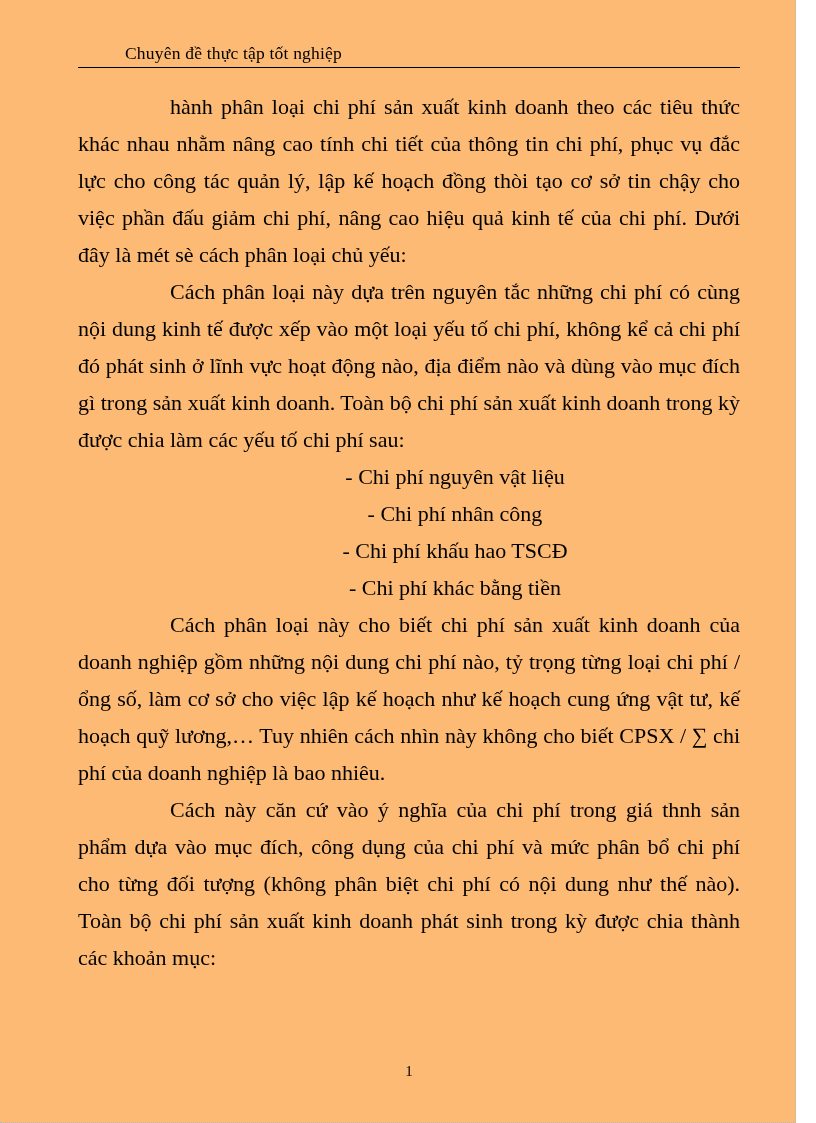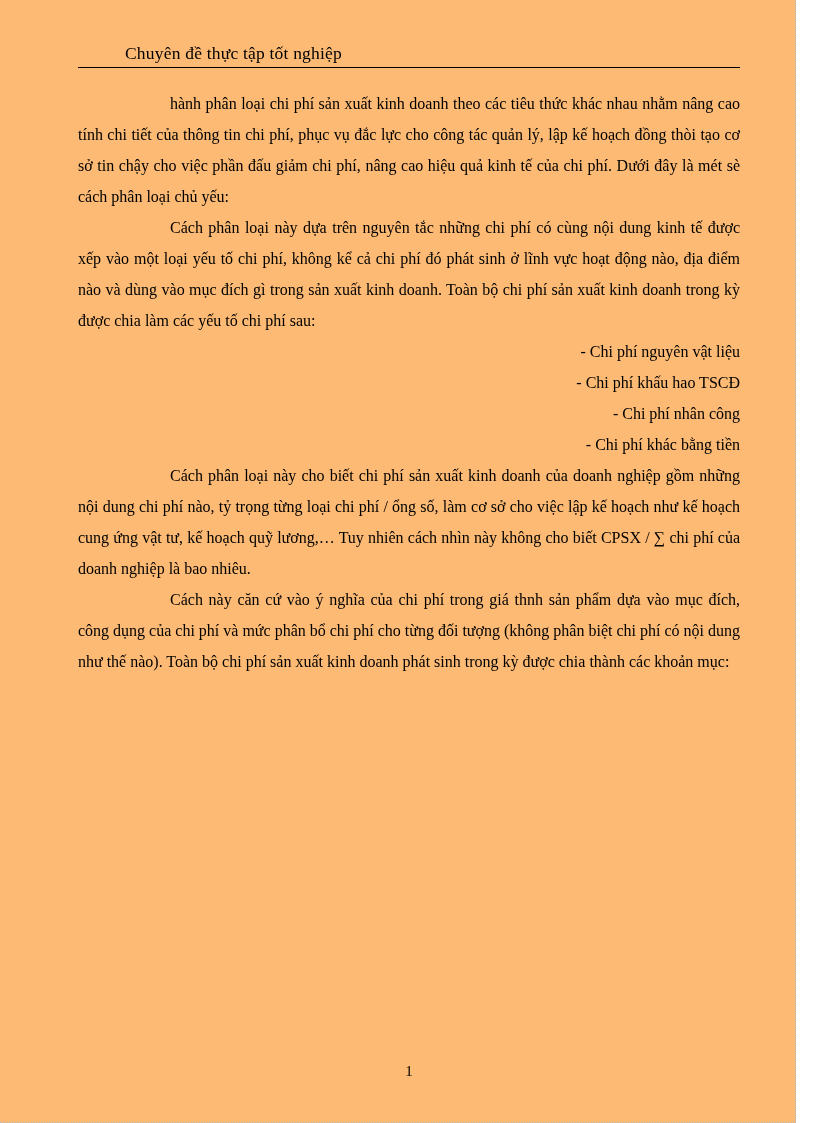--- a/index.html
+++ b/index.html
@@ -35,30 +35,30 @@
     border-bottom: 1.7px solid #000000;
     height: 0;
   }
   .content {
     position: absolute;
     top: 88px;
     left: 78px;
     width: 662px;
   }
   p.para {
-    font-size: 16px;
-    line-height: 31px;
+    font-size: 22px;
+    line-height: 37px;
     text-align: justify;
     text-indent: 92px;
   }
   p.italic {
     font-style: italic;
   }
   p.list {
-    text-align: right;
+    text-align: center;
   }
   .footer {
     position: absolute;
     bottom: 42px;
     left: 78px;
     width: 662px;
     text-align: center;
     font-size: 15px;
   }
 </style>
@@ -73,23 +73,23 @@
   </div>
 
   <div class="content">
     <p class="para">hành phân loại chi phí sản xuất kinh doanh theo các tiêu thức khác nhau nhằm nâng cao tính chi tiết của thông tin chi phí, phục vụ đắc lực cho công tác quản lý, lập kế hoạch đồng thòi tạo cơ sở tin chậy cho việc phần đấu giảm chi phí, nâng cao hiệu quả kinh tế của chi phí. Dưới đây là mét sè cách phân loại chủ yếu:</p>
 
 
     <p class="para">Cách phân loại này dựa trên nguyên tắc những chi phí có cùng nội dung kinh tế được xếp vào một loại yếu tố chi phí, không kể cả chi phí đó phát sinh ở lĩnh vực hoạt động nào, địa điểm nào và dùng vào mục đích gì trong sản xuất kinh doanh. Toàn bộ chi phí sản xuất kinh doanh trong kỳ được chia làm các yếu tố chi phí sau:</p>
 
     <p class="para list">- Chi phí nguyên vật liệu</p>
 
+    <p class="para list">- Chi phí nhân công</p>
+
     <p class="para list">- Chi phí khấu hao TSCĐ</p>
-
-    <p class="para list">- Chi phí nhân công</p>
 
 
     <p class="para list">- Chi phí khác bằng tiền</p>
 
     <p class="para">Cách phân loại này cho biết chi phí sản xuất kinh doanh của doanh nghiệp gồm những nội dung chi phí nào, tỷ trọng từng loại chi phí / ổng số, làm cơ sở cho việc lập kế hoạch như kế hoạch cung ứng vật tư, kế hoạch quỹ lương,… Tuy nhiên cách nhìn này không cho biết CPSX / ∑ chi phí của doanh nghiệp là bao nhiêu.</p>
 
 
     <p class="para">Cách này căn cứ vào ý nghĩa của chi phí trong giá thnh sản phẩm dựa vào mục đích, công dụng của chi phí và mức phân bổ chi phí cho từng đối tượng (không phân biệt chi phí có nội dung như thế nào). Toàn bộ chi phí sản xuất kinh doanh phát sinh trong kỳ được chia thành các khoản mục:</p>
   </div>
 

